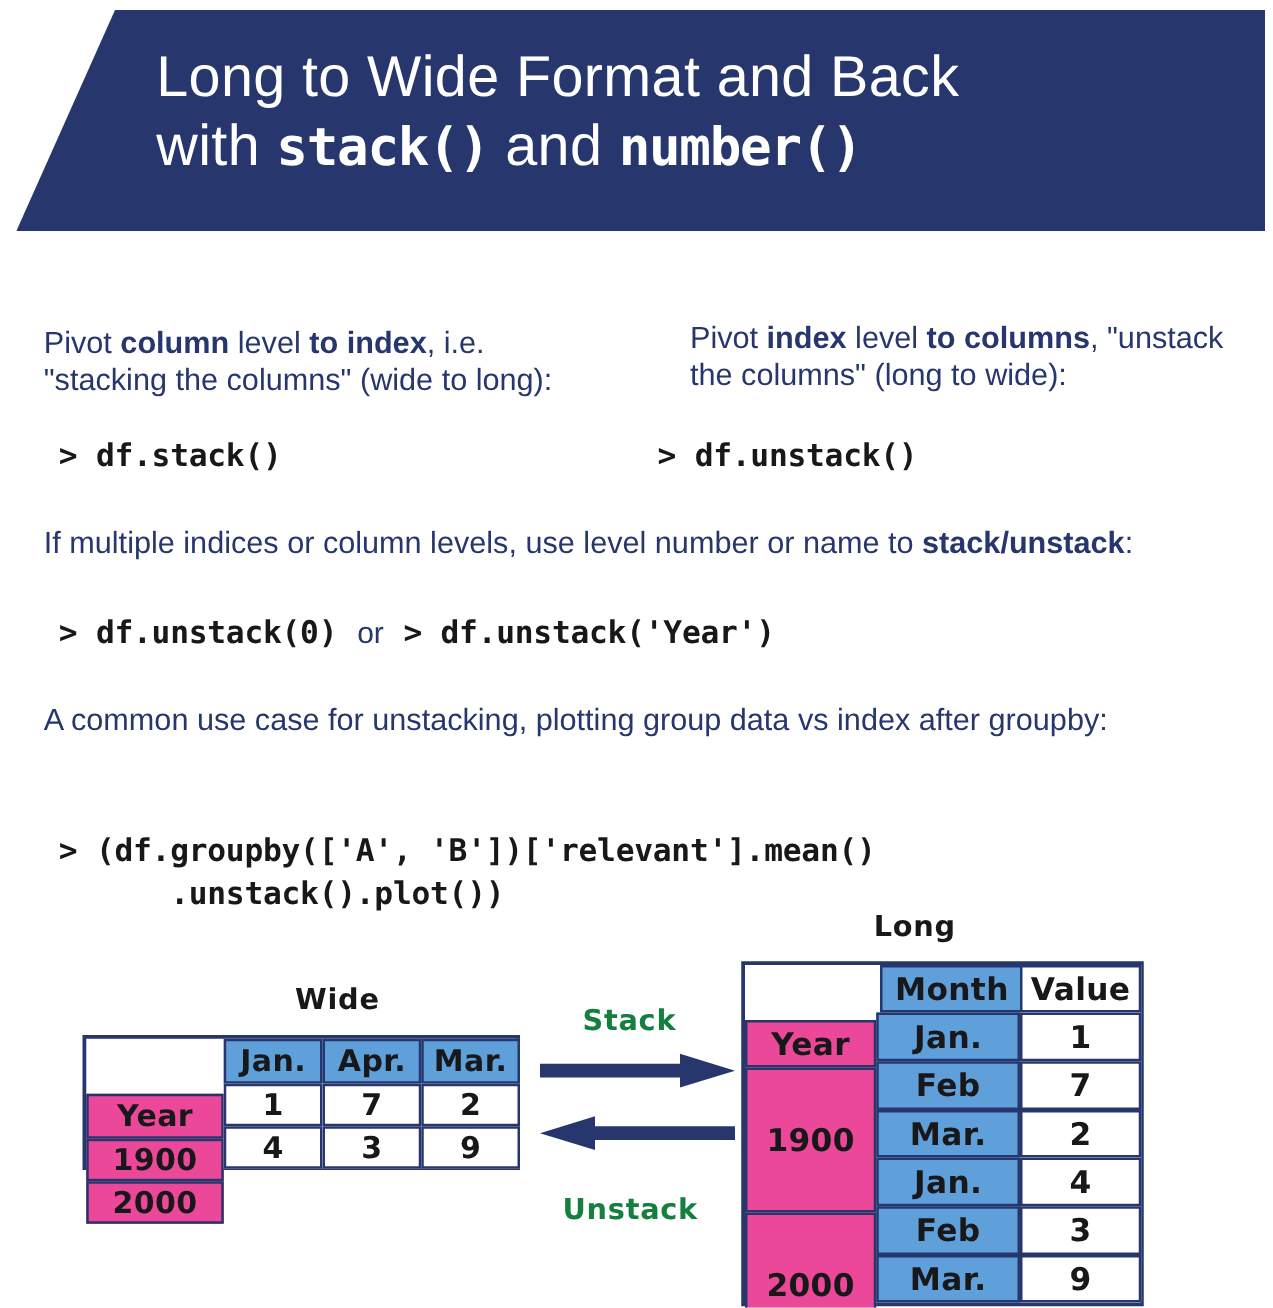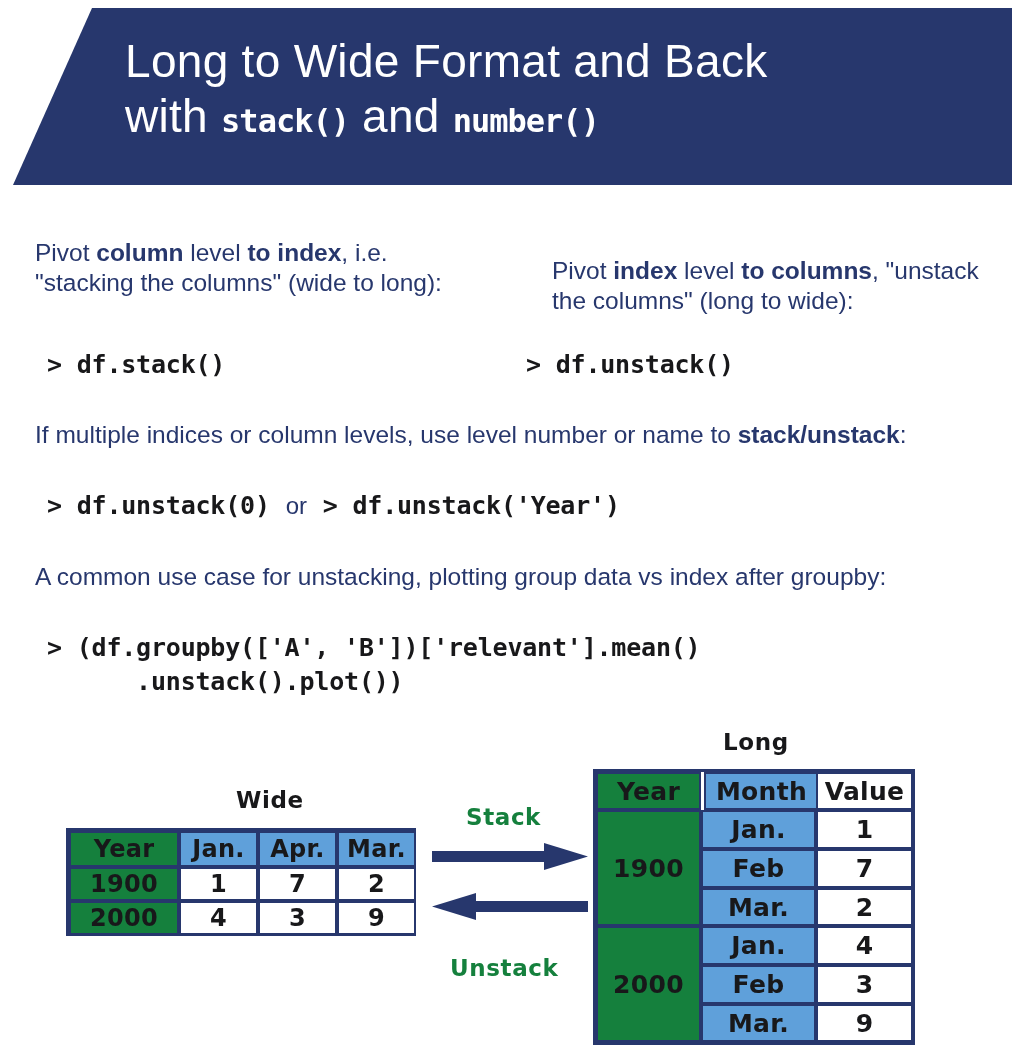--- a/index.html
+++ b/index.html
@@ -33,21 +33,21 @@
     width: 860px;
     color: #ffffff;
     font-size: 46px;
     line-height: 55px;
     letter-spacing: 0.3px;
     font-weight: 400;
   }
   #header-title .code-b {
     font-family: "DejaVu Sans Mono", monospace;
     font-weight: bold;
-    font-size: 32px;
+    font-size: 42px;
     letter-spacing: -1px;
   }
 
   
   .prose {
     position: absolute;
     color: #27376D;
     font-size: 24.5px;
     line-height: 30px;
     font-weight: 400;
@@ -64,58 +64,58 @@
     white-space: pre;
     letter-spacing: -0.2px;
   }
   .code .or {
     color: #27376D;
     font-family: "Liberation Sans", sans-serif;
     font-weight: 400;
     font-size: 24px;
   }
 
-  #col-left-text  { left: 35px;  top: 238px; width: 455px; }
+  #col-left-text  { left: 35px;  top: 260px; width: 455px; }
   #col-left-code  { left: 47px;  top: 348px; text-align: center; }
   #col-right-text { left: 552px; top: 244px; width: 460px; margin-top: 12px; }
   #col-right-code { left: 526px; top: 348px; }
 
   #block2-text { left: 35px; top: 420px; width: 930px; }
   #block2-code { left: 47px; top: 489px; }
 
   #block3-text { left: 35px; top: 562px; width: 930px; }
-  #block3-code { left: 47px; top: 631px; }
+  #block3-code { left: 47px; top: 664px; }
 
   
   #diagram { position: absolute; left: 0; top: 715px; width: 1018px; height: 331px; }
 
   .tbl-caption {
     position: absolute;
     color: #18181a;
     font-size: 23px;
     font-weight: bold;
     letter-spacing: 0.6px;
     font-family: "DejaVu Sans", sans-serif;
   }
   #caption-wide { left: 196px; top: 72px; margin-left: 40px; }
-  #caption-long { left: 723px; top: 14px; }
+  #caption-long { left: 699px; top: 14px; }
 
   .cell {
     position: absolute;
     box-sizing: border-box;
     border: 2.5px solid #27376D;
     display: flex;
     align-items: center;
     justify-content: center;
     font-family: "DejaVu Sans", sans-serif;
     font-weight: bold;
     color: #18181a;
     letter-spacing: 0.3px;
   }
-  .green { background: #15803d; }
+  .green { background: #ec4899; margin-top: 44px; }
   .blue  { background: #5FA0DA; }
   .white { background: #ffffff; }
 
   
   #tbl-wide {
     position: absolute;
     left: 66px; top: 113px;
     width: 350px; height: 108px;
     border: 3px solid #27376D;
     box-sizing: border-box;

